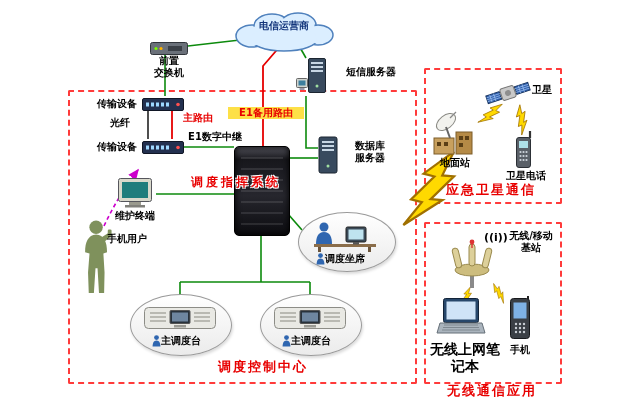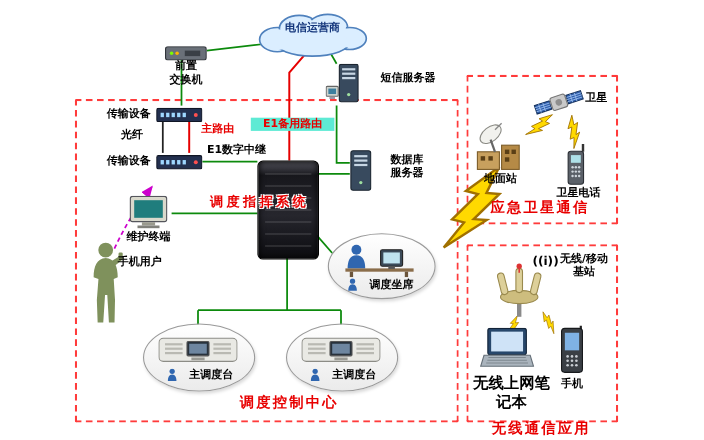--- a/index.html
+++ b/index.html
@@ -7,29 +7,29 @@
           font-family:"DejaVu Sans",sans-serif;}
   .dashed-box{position:absolute;border:2px dashed #ff3b3b;border-radius:2px;z-index:1;}
   #wires{position:absolute;left:0;top:0;z-index:2;}
   .node{position:absolute;z-index:4;}
   .ellipse{position:absolute;z-index:3;border:1.5px solid #9a9a9a;border-radius:50%;
            background:linear-gradient(180deg,#ffffff,#ebebeb);box-shadow:1px 2px 3px rgba(0,0,0,.15);}
   .lbl{position:absolute;z-index:5;font-size:10px;font-weight:bold;color:#000;
        text-align:center;line-height:1.2;white-space:pre-line;}
   .lbl.red{color:#e80000;}
   .lbl.title{font-size:13px;letter-spacing:2px;color:#e80000;}
-  .lbl.bgw{background:#5eead4;}
-  .lbl.halo{text-shadow:1px 1px 0 #fff,-1px -1px 0 #fff,1px -1px 0 #fff,-1px 1px 0 #fff;letter-spacing:3px;font-size:12px;}
+  .lbl.bgw{background:#fde047;}
+  .lbl.halo{text-shadow:1px 1px 0 #fff,-1px -1px 0 #fff,1px -1px 0 #fff,-1px 1px 0 #fff;letter-spacing:3px;font-size:12px;font-family:Liberation Mono, monospace;}
   .lbl.small{font-size:14px;}
   #rack{position:absolute;z-index:4;left:234px;top:146px;width:54px;height:88px;border:1px solid #000;border-radius:5px;
         background:linear-gradient(180deg,#55555e 0%,#17171c 14%,#26262d 55%,#0c0c10 100%);
         box-shadow:inset 0 0 6px #000;}
   #rack .slots{position:absolute;left:6px;right:6px;top:10px;bottom:8px;
         background:repeating-linear-gradient(180deg,rgba(255,255,255,.10) 0 2px,transparent 2px 11px);}
-  .labelrow{position:absolute;z-index:5;display:flex;align-items:center;gap:11px;font-size:10px;font-weight:bold;color:#000;}
+  .labelrow{position:absolute;z-index:5;display:flex;align-items:center;gap:0;font-size:10px;font-weight:bold;color:#000;}
   .glyph{position:absolute;z-index:5;font-size:11px;font-weight:bold;color:#000;}
 </style>
 </head>
 <body>
 
 <div id="canvas">
 
   <div class="dashed-box" style="left:68px;top:90px;width:345px;height:290px;"></div>
   <div class="dashed-box" style="left:424px;top:68px;width:134px;height:132px;"></div>
   <div class="dashed-box" style="left:424px;top:222px;width:134px;height:158px;"></div>

